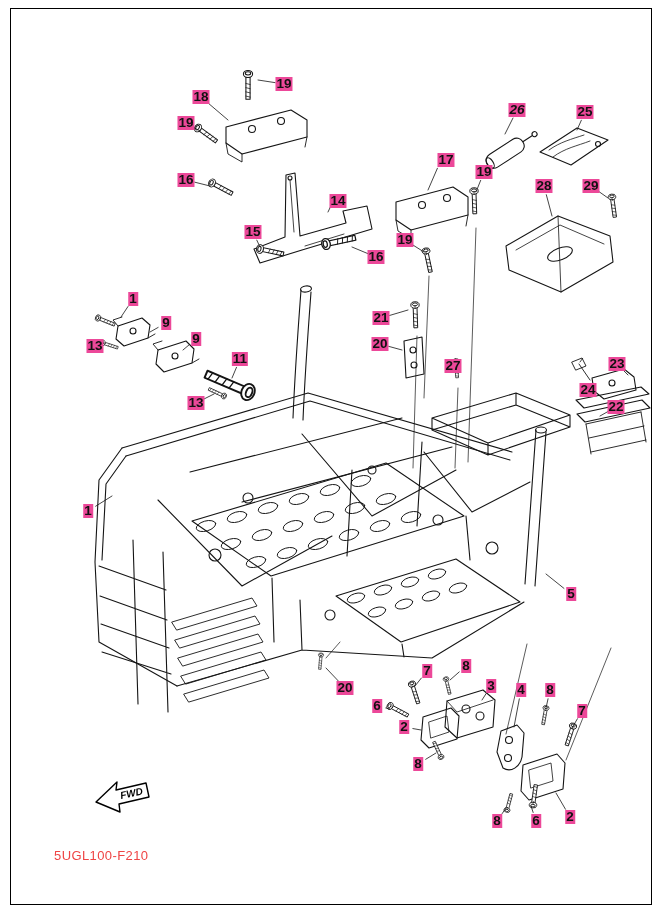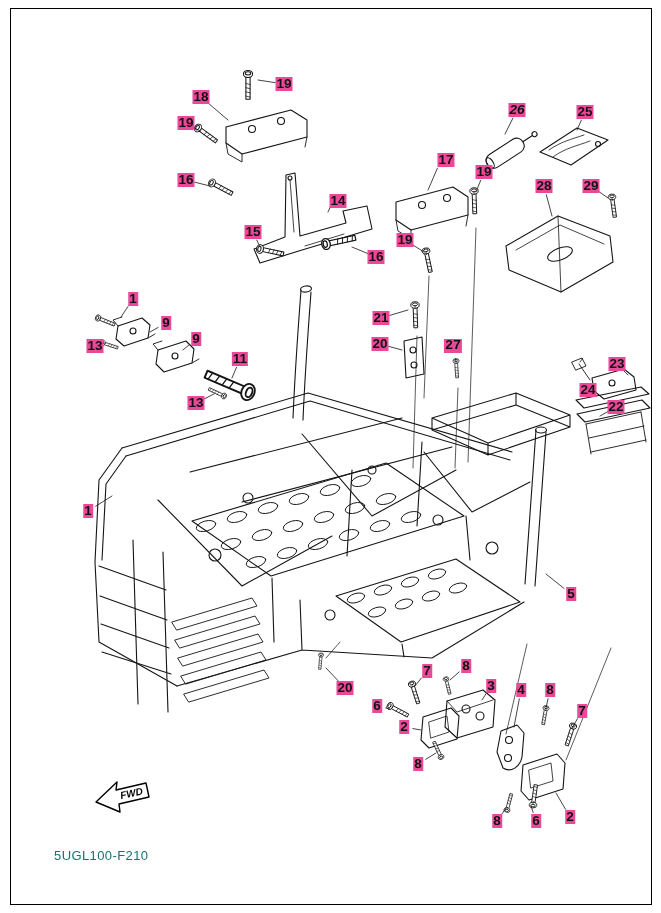--- a/index.html
+++ b/index.html
@@ -24,21 +24,21 @@
     transform:translate(-50%,-50%);
     font:700 13.5px "Liberation Sans",sans-serif;
     color:#111;
     background:#ec4899;
     padding:0 1px;
     line-height:14px;
   }
   .part-code{
     position:absolute;left:54px;top:848px;
     font:400 13px "Liberation Sans",sans-serif;
-    letter-spacing:.4px;color:#0f766e;
+    letter-spacing:.4px;color:#ef4444;
   }
 </style>
 </head>
 <body>
 
 <div class="page">
   <div class="page-border"></div>
 
   <svg class="art" width="661" height="913" viewBox="0 0 661 913" fill="none" stroke="#151515" stroke-width="1.1" stroke-linecap="round" stroke-linejoin="round">
 
@@ -278,21 +278,21 @@
       <span class="callout" style="left: 338px; top: 201px;">14</span>
       <span class="callout" style="left: 253px; top: 232px;">15</span>
       <span class="callout" style="left: 405px; top: 240px;">19</span>
       <span class="callout" style="left: 376px; top: 257px;">16</span>
       <span class="callout" style="left: 133px; top: 299px;">1</span>
       <span class="callout" style="left: 381px; top: 318px;">21</span>
       <span class="callout" style="left: 166px; top: 323px;">9</span>
       <span class="callout" style="left: 196px; top: 339px;">9</span>
       <span class="callout" style="left: 95px; top: 346px;">13</span>
       <span class="callout" style="left: 380px; top: 344px;">20</span>
-      <span class="callout" style="left: 453px; top: 346px; font-family: Liberation Mono, monospace;">27</span>
+      <span class="callout" style="left: 453px; top: 366px;">27</span>
       <span class="callout" style="left: 588px; top: 351px; margin-top: 39px;">24</span>
       <span class="callout" style="left: 240px; top: 359px;">11</span>
       <span class="callout" style="left: 617px; top: 364px;">23</span>
       <span class="callout" style="left: 196px; top: 403px;">13</span>
       <span class="callout" style="left: 616px; top: 407px;">22</span>
       <span class="callout" style="left: 88px; top: 511px;">1</span>
       <span class="callout" style="left: 571px; top: 594px;">5</span>
       <span class="callout" style="left: 466px; top: 666px;">8</span>
       <span class="callout" style="left: 427px; top: 671px;">7</span>
       <span class="callout" style="left: 491px; top: 686px;">3</span>

